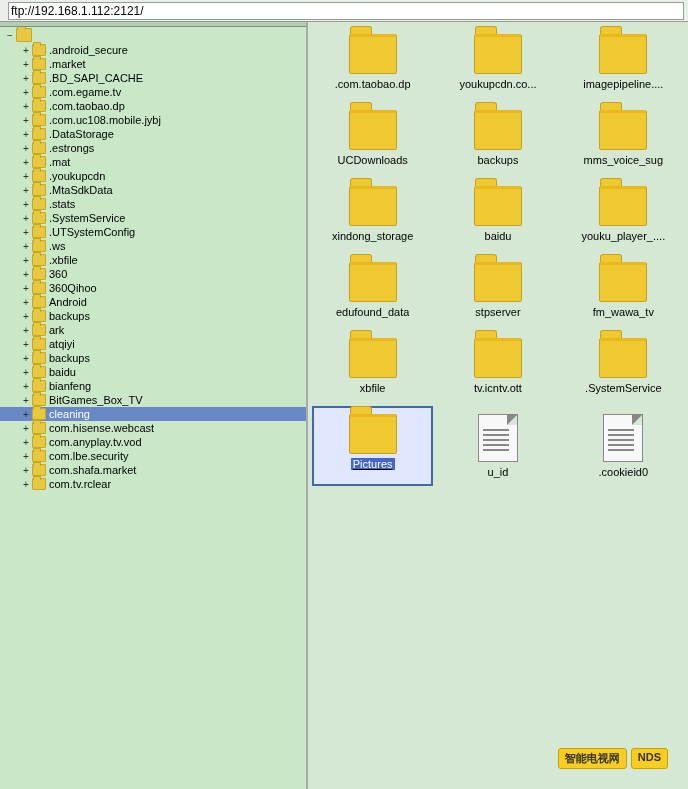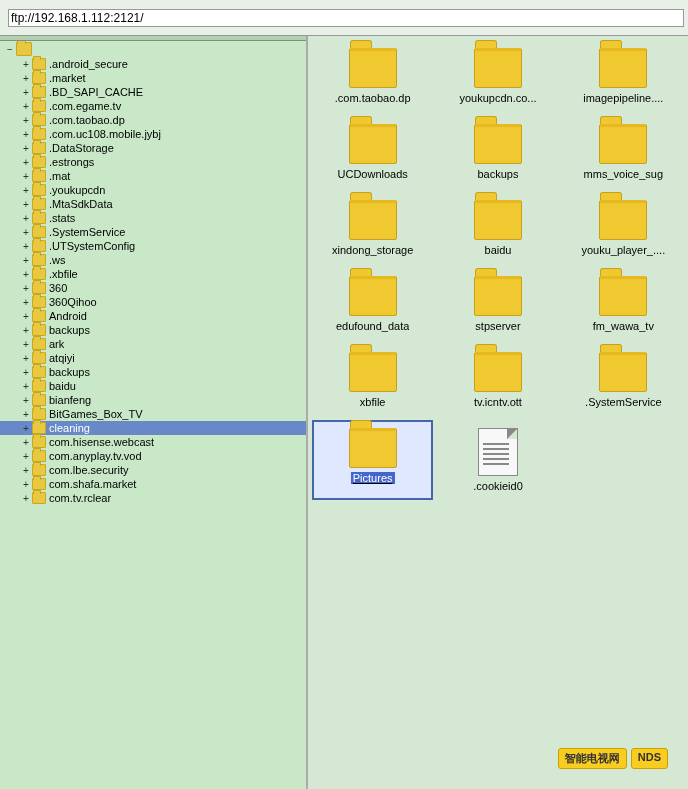--- a/index.html
+++ b/index.html
@@ -12,21 +12,21 @@
       overflow: hidden;
     }
 
     
     .address-bar {
       display: flex;
       align-items: center;
       background: #e8f0e8;
       border-bottom: 1px solid #999;
       padding: 2px 4px;
-      height: 36px;
+      height: 22px;
     }
     .address-label {
       color: #000;
       margin-right: 4px;
       text-decoration: underline;
       font-size: 12px;
     }
     .address-input {
       flex: 1;
       height: 18px;
@@ -559,20 +559,32 @@
         <div class="file-item">
           <div class="doc-icon-large">
             <div class="doc-lines">
               <div class="doc-line"></div>
               <div class="doc-line"></div>
               <div class="doc-line"></div>
               <div class="doc-line"></div>
               <div class="doc-line"></div>
             </div>
           </div>
+          <div class="file-label">u_id</div>
+        </div>
+        <div class="file-item">
+          <div class="doc-icon-large">
+            <div class="doc-lines">
+              <div class="doc-line"></div>
+              <div class="doc-line"></div>
+              <div class="doc-line"></div>
+              <div class="doc-line"></div>
+              <div class="doc-line"></div>
+            </div>
+          </div>
           <div class="file-label">.cookieid0</div>
         </div>
       </div>
   </div>
 
 </div>
 
 <div class="watermark">
   <span class="watermark-badge">智能电视网</span>
   <span class="watermark-badge">NDS</span>

